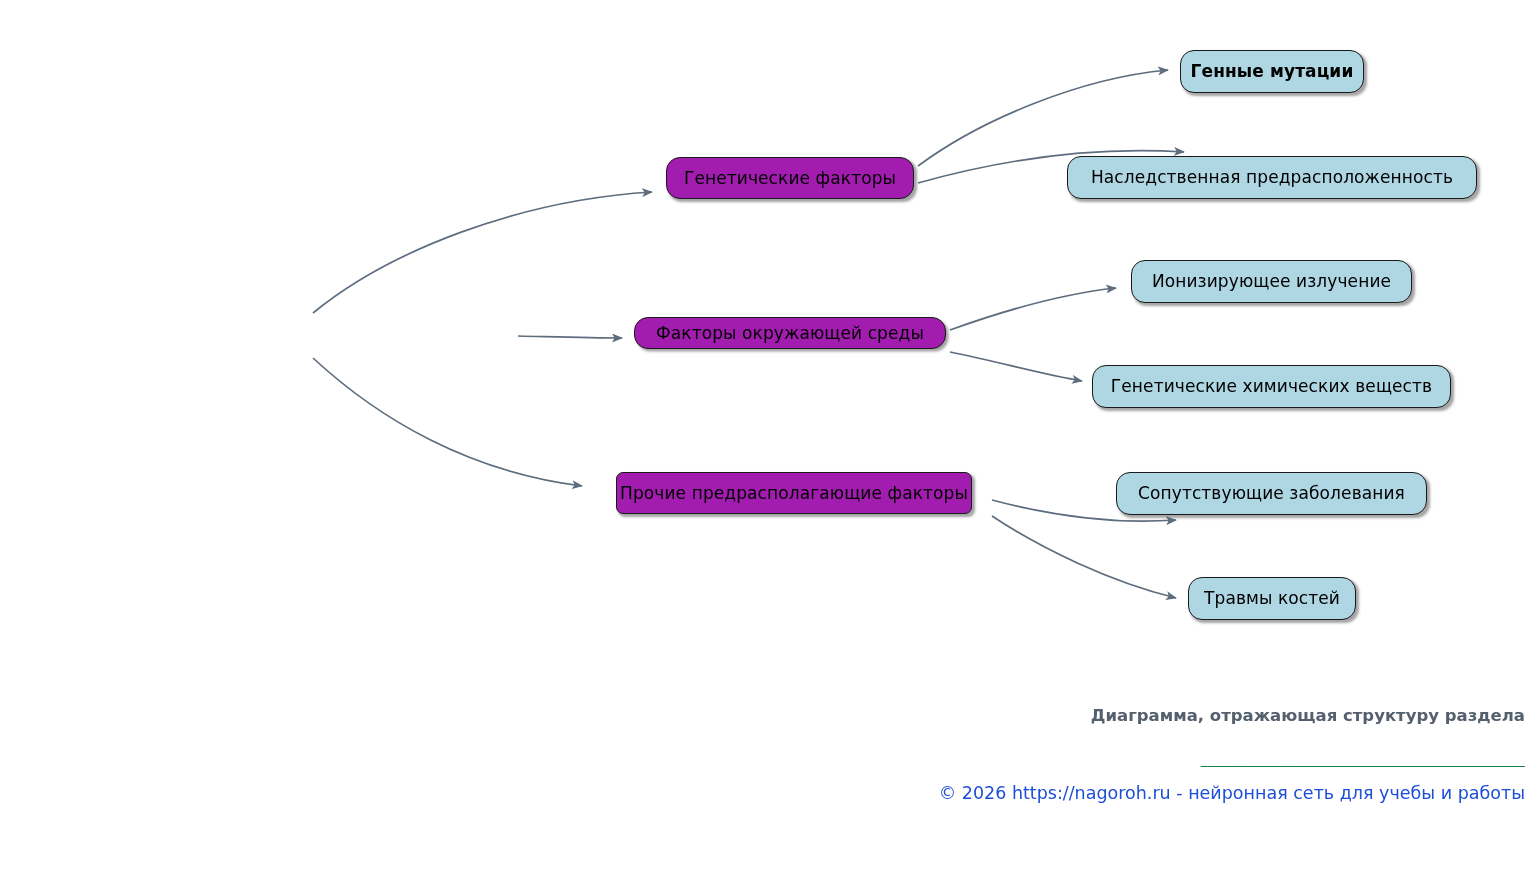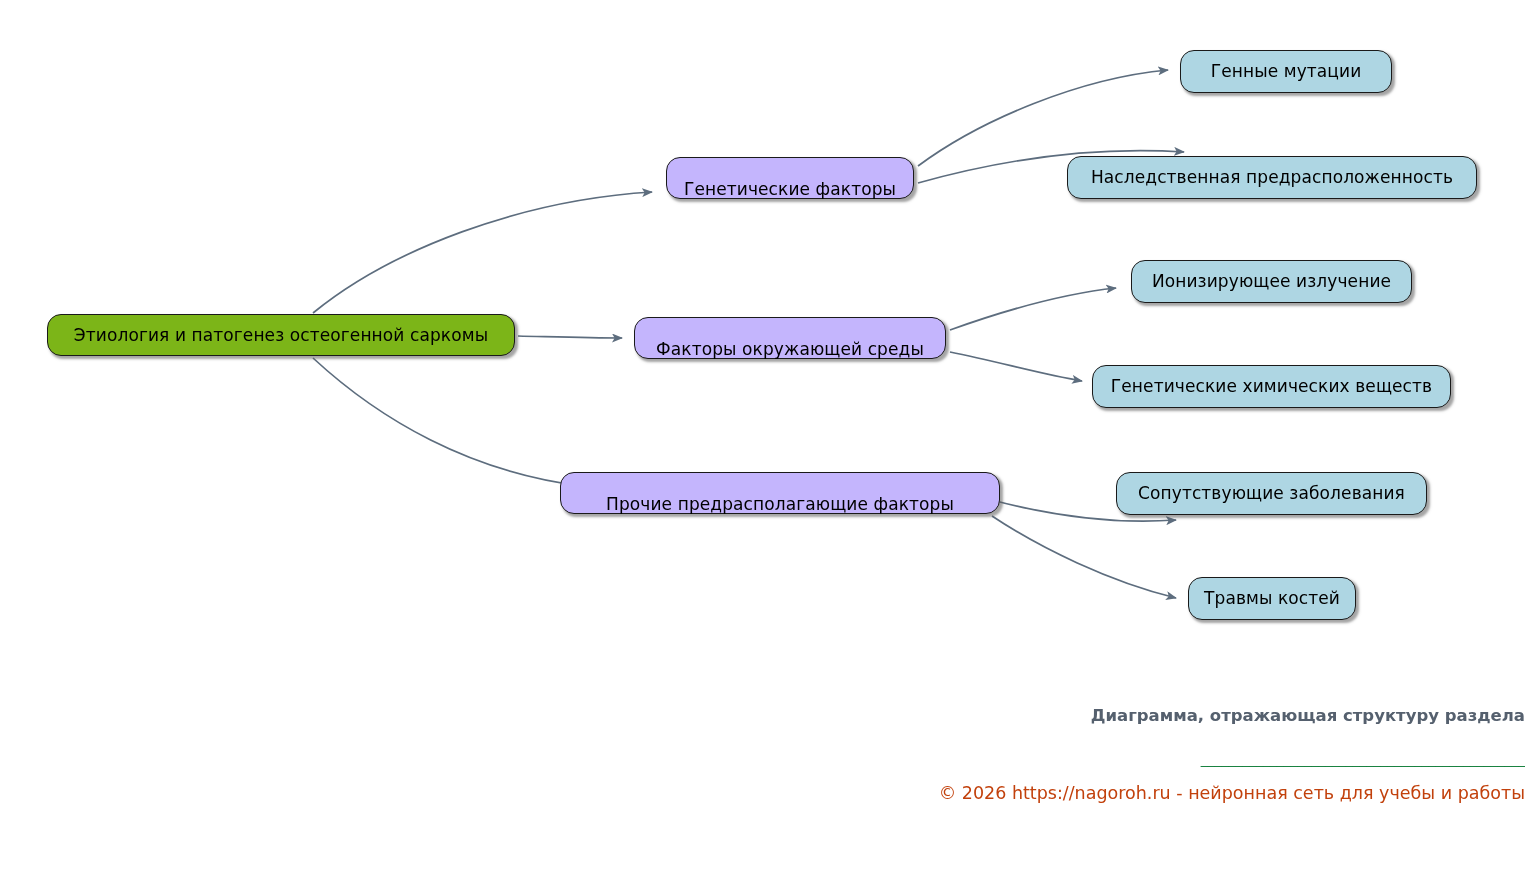--- a/index.html
+++ b/index.html
@@ -35,22 +35,21 @@
     font-size: 17px;
     line-height: 1;
     white-space: nowrap;
     box-shadow: 2.5px 2.5px 2.5px rgba(90, 90, 90, 0.55);
     letter-spacing: 0.1px;
   }
   .node-root {
     background: #7cb518;
   }
   .node-branch {
-    background: #c4b5fd;
-    align-items: flex-end;
+    background: #a21caf;
   }
   .node-leaf {
     background: #aed6e3;
   }
   .caption {
     position: absolute;
     left: 0;
     width: 1525px;
     text-align: right;
     color: #55606e;
@@ -66,21 +65,21 @@
     top: 749px;
     font-size: 15px;
     color: #15803d;
     letter-spacing: -0.6px;
     overflow: hidden;
     white-space: nowrap;
   }
   .caption-copy {
     top: 782px;
     font-size: 17.5px;
-    color: #c2410c;
+    color: #1d4ed8;
     line-height: 22px;
   }
 </style>
 </head>
 <body>
 
 <div id="page">
 
   <svg id="edges" viewBox="0 0 1525 879">
     <defs>
@@ -94,37 +93,34 @@
       <path d="M313,358 C380,420 470,472 582,486"></path>
       <path d="M918,166 C980,120 1080,78 1168,70"></path>
       <path d="M918,183 C1000,160 1090,146 1184,152"></path>
       <path d="M950,330 C1000,312 1060,294 1116,288"></path>
       <path d="M950,352 C1000,362 1040,374 1082,381"></path>
       <path d="M992,500 C1060,518 1120,524 1176,520"></path>
       <path d="M992,516 C1040,548 1110,582 1176,598"></path>
     </g>
   </svg>
 
-  <div class="node node-root" style="left:47px; top:314px; width:468px; height:42px;">
-    <span>Этиология и патогенез остеогенной саркомы</span>
-  </div>
 
   <div class="node node-branch" style="left:666px; top:157px; width:248px; height:42px;">
     <span>Генетические факторы</span>
   </div>
 
-  <div class="node node-branch" style="left:634px; top:317px; width:312px; height:42px;">
+  <div class="node node-branch" style="left:634px; top:317px; width:312px; height:32px;">
     <span>Факторы окружающей среды</span>
   </div>
 
-  <div class="node node-branch" style="left:560px; top:472px; width:440px; height:42px;">
+  <div class="node node-branch" style="left:616px; top:472px; width:356px; height:42px;border-radius:7px;">
     <span>Прочие предрасполагающие факторы</span>
   </div>
 
-  <div class="node node-leaf" style="left:1180px; top:50px; width:212px; height:43px;">
+  <div class="node node-leaf" style="left:1180px; top:50px; width:184px; height:43px;font-weight:bold;">
     <span>Генные мутации</span>
   </div>
 
   <div class="node node-leaf" style="left:1067px; top:156px; width:410px; height:43px;">
     <span>Наследственная предрасположенность</span>
   </div>
 
   <div class="node node-leaf" style="left:1131px; top:260px; width:281px; height:43px;align-items:center;">
     <span>Ионизирующее излучение</span>
   </div>

